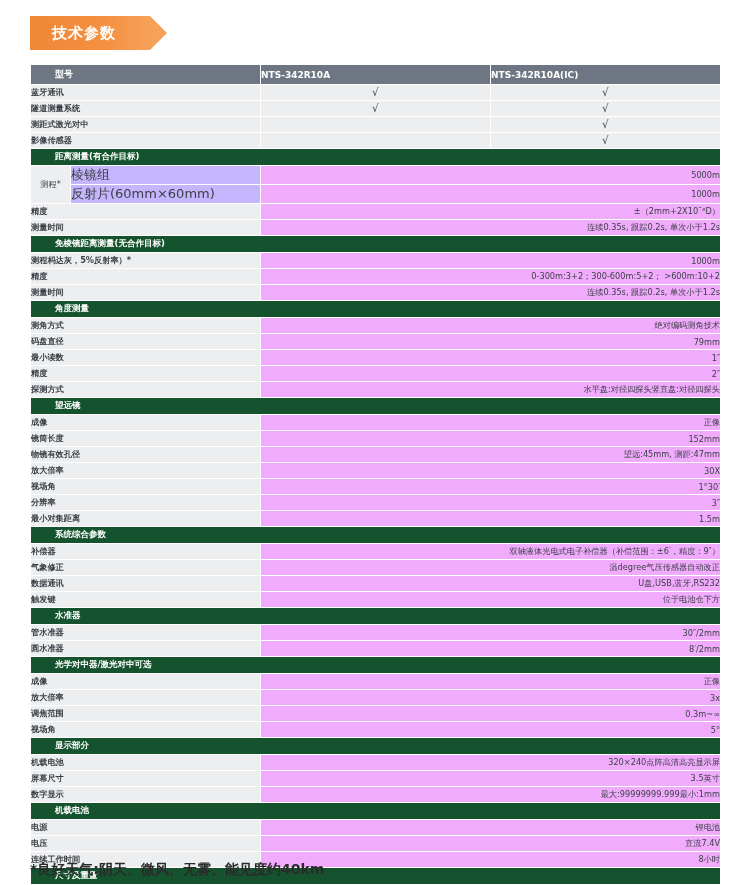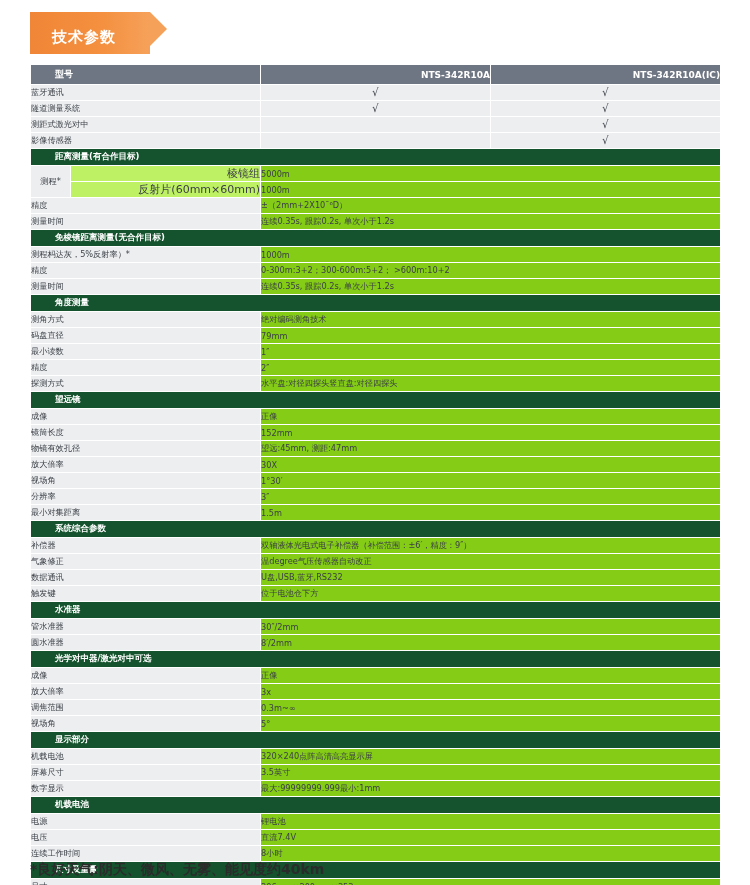--- a/index.html
+++ b/index.html
@@ -28,21 +28,21 @@
     height: 34px;
     display: flex;
     align-items: center;
   }
   .banner {
     position: relative;
     height: 34px;
     background: linear-gradient(90deg, #f08637 0%, #f4903f 60%, #f6a15a 100%);
     display: flex;
     align-items: center;
-    padding: 8px 34px 0 22px;
+    padding: 0 34px 0 22px;
     color: #fff;
     font-size: 15px;
     font-weight: bold;
     letter-spacing: 1px;
   }
   .banner:after {
     content: "";
     position: absolute;
     right: -17px;
     top: 0;
@@ -72,21 +72,21 @@
   col.c3 { width: 230px; }
   col.c4 { width: 230px; }
 
   
   tr.head td {
     background: #6f7683;
     color: #ffffff;
     height: 19px;
     font-size: 9px;
     font-weight: bold;
-    text-align: right;
+    text-align: left;
   }
   tr.head td.model {
     text-align: left;
     padding-left: 24px;
   }
 
   
   tr.section td {
     background: #14532d;
     color: #ffffff;
@@ -97,39 +97,40 @@
     padding-left: 24px;
   }
 
   
   td.label {
     background: #eceef0;
     padding-left: 22px;
     color: #3b3f45;
     font-size: 8.2px;
     text-align: left;
+    font-weight: bold;
   }
   td.sublabel {
-    background: #bef264;
-    color: #3b3f45;
-    font-size: 11px;
-    text-align: right;
+    background: #c4b5fd;
+    color: #3b3f45;
+    font-size: 13px;
+    text-align: left;
   }
   td.labelgroup {
     background: #eceef0;
     padding-left: 14px;
     color: #3b3f45;
     font-size: 8.2px;
     text-align: center;
   }
   td.val {
-    background: #84cc16;
+    background: #f0abfc;
     color: #3b3f45;
     font-size: 8.2px;
-    text-align: left;
+    text-align: right;
   }
   td.check {
     background: #eceef0;
     text-align: center;
     color: #3b3f45;
     font-size: 10px;
   }
   .tick {
     display: inline-block;
     transform: scaleX(0.9);

